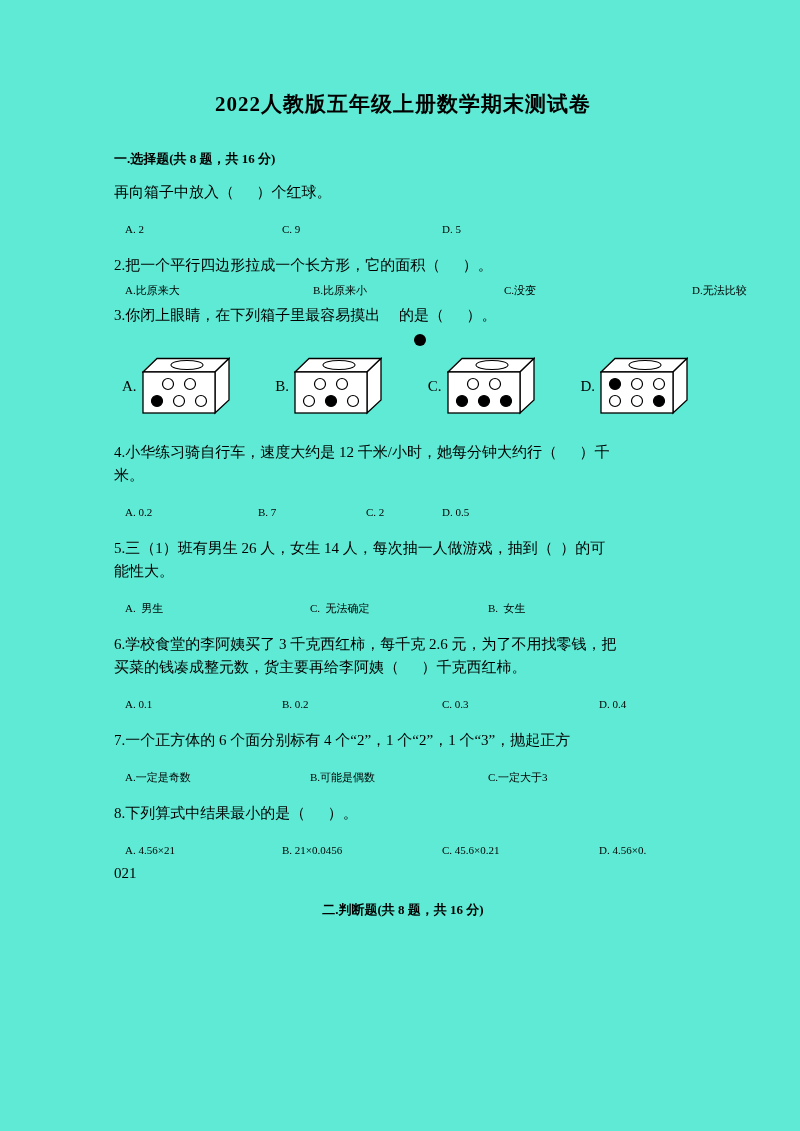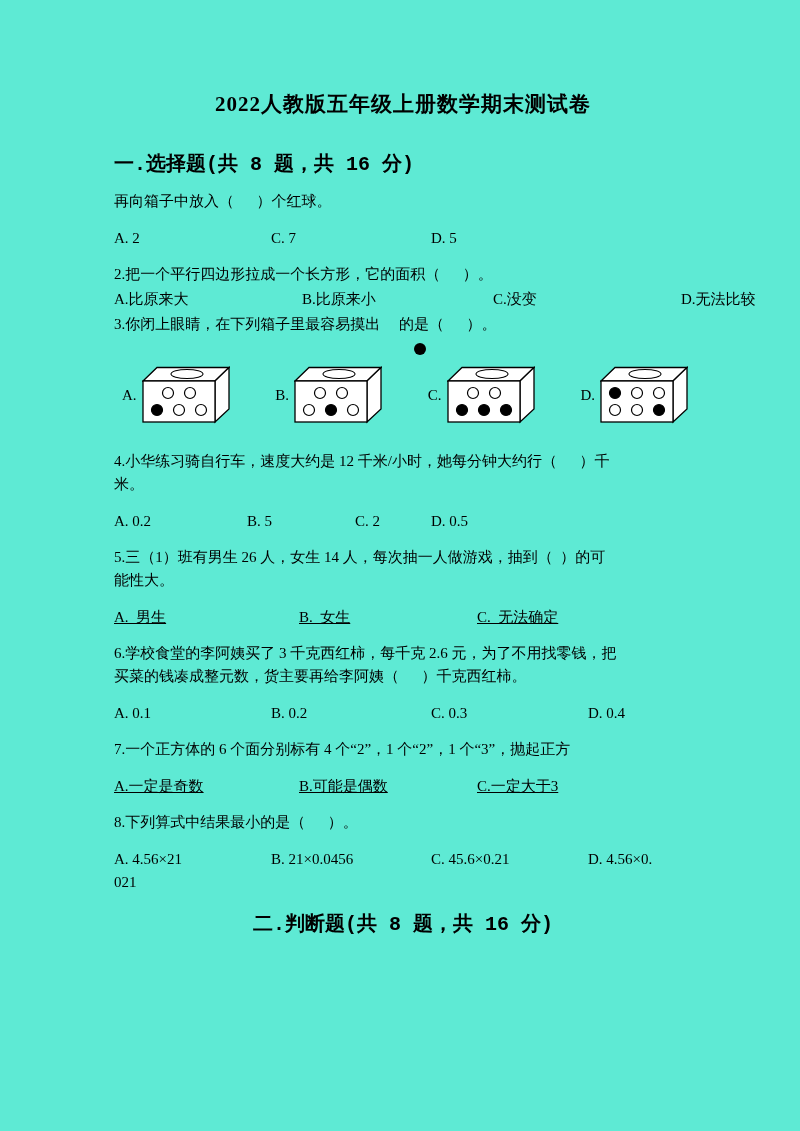--- a/index.html
+++ b/index.html
@@ -20,41 +20,41 @@
     overflow: hidden;
   }
   .title {
     font-size: 21px;
     font-weight: 700;
     text-align: center;
     letter-spacing: 1px;
     margin-bottom: 32px;
   }
   .section-heading {
-    font-size: 20px;
+    font-size: 13px;
     font-weight: 700;
     margin: 16px 0 8px 0;
-    font-family: Liberation Mono, monospace;
   }
   .section-heading.second { margin-top: 16px; text-align: center; }
   .question { margin-top: 13px; }
   .qline {
     font-size: 15px;
     line-height: 23px;
     white-space: pre;
   }
   .opts {
     display: grid;
-    font-size: 15px;
+    font-size: 11px;
     line-height: 23px;
     margin-top: 14px;
+    margin-left: 11px;
   }
   .opts-4  { grid-template-columns: 157px 160px 157px 1fr; }
   .opts-4n { grid-template-columns: 133px 108px 76px 1fr; }
-  .opts-3  { grid-template-columns: 185px 178px 1fr; text-decoration: underline; }
+  .opts-3  { grid-template-columns: 185px 178px 1fr; }
   .opt { white-space: pre; }
   .cont-line { margin-top: 0; }
   
   .ball-row {
     height: 26px;
     display: flex;
     align-items: center;
   }
   .ball {
     display: block;
@@ -82,21 +82,21 @@
 <div class="page">
 
   <h1 class="title">2022人教版五年级上册数学期末测试卷</h1>
 
   <h2 class="section-heading">一.选择题(共 8 题，共 16 分)</h2>
 
   <div class="question">
     <p class="qline">再向箱子中放入（      ）个红球。</p>
     <div class="opts opts-4">
       <span class="opt">A. 2</span>
-      <span class="opt">C. 7</span>
+      <span class="opt">C. 9</span>
       <span class="opt">D. 5</span>
     </div>
   </div>
 
   <div class="question">
     <p class="qline">2.把一个平行四边形拉成一个长方形，它的面积（      ）。</p>
     <div class="opts opts-4" style="margin-top:2px;gap:31px;">
       <span class="opt">A.比原来大</span>
       <span class="opt">B.比原来小</span>
       <span class="opt">C.没变</span>
@@ -168,33 +168,33 @@
             </svg></span>
       </div>
     </div>
   </div>
 
   <div class="question q-after-boxes">
     <p class="qline">4.小华练习骑自行车，速度大约是 12 千米/小时，她每分钟大约行（      ）千</p>
     <p class="qline">米。</p>
     <div class="opts opts-4n">
       <span class="opt">A. 0.2</span>
-      <span class="opt">B. 5</span>
+      <span class="opt">B. 7</span>
       <span class="opt">C. 2</span>
       <span class="opt">D. 0.5</span>
     </div>
   </div>
 
   <div class="question">
     <p class="qline">5.三（1）班有男生 26 人，女生 14 人，每次抽一人做游戏，抽到（  ）的可</p>
     <p class="qline">能性大。</p>
     <div class="opts opts-3">
       <span class="opt">A.  男生</span>
+      <span class="opt">C.  无法确定</span>
       <span class="opt">B.  女生</span>
-      <span class="opt">C.  无法确定</span>
     </div>
   </div>
 
   <div class="question">
     <p class="qline">6.学校食堂的李阿姨买了 3 千克西红柿，每千克 2.6 元，为了不用找零钱，把</p>
     <p class="qline">买菜的钱凑成整元数，货主要再给李阿姨（      ）千克西红柿。</p>
     <div class="opts opts-4">
       <span class="opt">A. 0.1</span>
       <span class="opt">B. 0.2</span>
       <span class="opt">C. 0.3</span>

